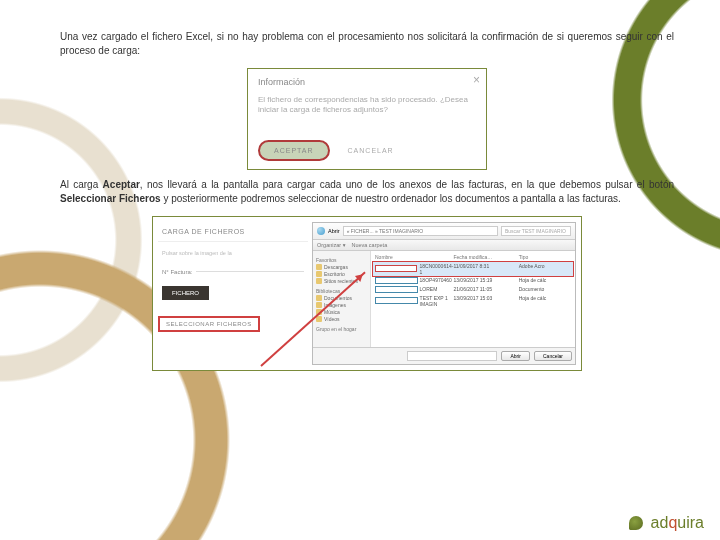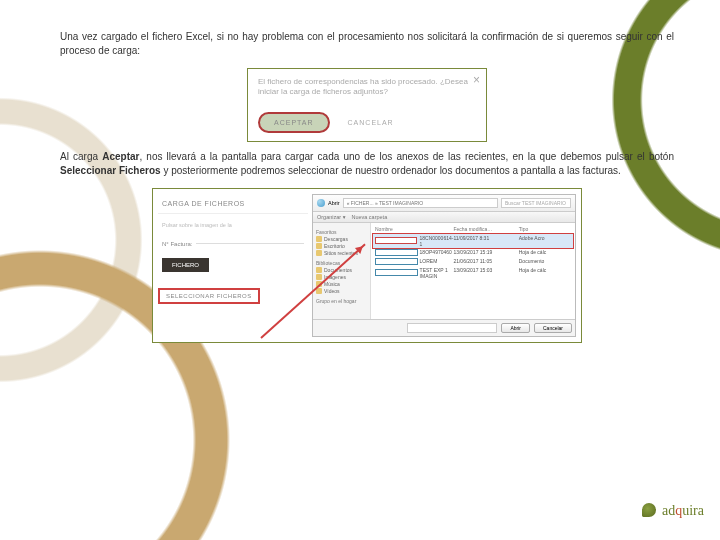--- a/index.html
+++ b/index.html
@@ -8,21 +8,21 @@
 .arc1{background:radial-gradient(circle at 50% 50%,transparent 45%,#e8e0d0 46%,#e8e0d0 55%,transparent 56%);left:-180px;top:60px}
 .arc2{background:radial-gradient(circle at 50% 50%,transparent 45%,#c9a870 46%,#c9a870 55%,transparent 56%);left:-200px;top:200px;width:480px;height:480px}
 .arc3{background:radial-gradient(circle at 50% 50%,transparent 45%,#6b7e2a 46%,#6b7e2a 55%,transparent 56%);right:-250px;top:-100px;width:400px;height:400px}
 .content{position:relative;z-index:1;padding:30px 46px 0 60px}
 .para{font-size:10px;color:#333;text-align:justify;line-height:1.4;margin-bottom:10px}
 .bold{font-weight:bold}
 .fig{margin:8px auto;display:block}
 .fig1{width:240px;border:1px solid #7a8a3a;background:#fff;padding:8px 10px;position:relative}
 .fig1 .hdr{font-size:9px;color:#888;margin-bottom:8px}
 .fig1 .close{position:absolute;right:6px;top:4px;font-size:12px;color:#aaa}
-.fig1 .msg{font-size:8px;color:#aaa;line-height:1.3;margin-bottom:14px}
+.fig1 .msg{font-size:8px;color:#aaa;line-height:1.3;margin-bottom:24px}
 .fig1 .btns{display:flex;gap:18px;align-items:center}
 .fig1 .accept{border:2px solid #b03a3a;border-radius:14px;padding:5px 14px;font-size:7px;color:#888;background:#c8d4b8;letter-spacing:1px}
 .fig1 .cancel{font-size:7px;color:#aaa;letter-spacing:1px}
 .fig2-wrap{width:430px;margin:8px auto;border:1px solid #7a8a3a;background:#fff;padding:5px;display:flex;gap:4px;position:relative}
 .fig2-left{width:150px;font-size:6px}
 .fig2-left .title{font-size:7px;color:#888;padding:6px 4px;border-bottom:1px solid #eee;letter-spacing:0.5px}
 .fig2-left .sub{color:#bbb;padding:8px 4px;font-size:5.5px}
 .fig2-left .row{display:flex;align-items:center;gap:4px;padding:5px 4px}
 .fig2-left .lbl{color:#888;font-size:6px}
 .fig2-left .dash{flex:1;border-bottom:1px solid #ddd}
@@ -49,44 +49,45 @@
 .fig2-right .frow span:nth-child(2){flex:1}
 .fig2-right .frow span:nth-child(3){flex:0.8}
 .fig2-right .frow.sel{background:#d8e8f8;outline:1px solid #d04040}
 .fig2-right .fic{width:6px;height:7px;background:#fff;border:1px solid #c44}
 .fig2-right .fic.b{border-color:#48a}
 .fig2-right .bot{border-top:1px solid #ccc;padding:3px;display:flex;justify-content:flex-end;gap:4px;background:#f4f4f4}
 .fig2-right .bot input{font-size:5px;width:90px;border:1px solid #ccc;padding:1px 2px}
 .fig2-right .bot .b{font-size:5px;padding:1px 8px;border:1px solid #aaa;background:linear-gradient(#fff,#e8e8e8);border-radius:2px}
 .arrow-line{position:absolute;height:2px;background:#d04040;transform-origin:left center;z-index:3}
 .arrow-line::after{content:"";position:absolute;right:-1px;top:-3px;border:4px solid transparent;border-left:7px solid #d04040}
-.logo{position:absolute;bottom:21px;right:16px;font-size:14px;color:#6b7e2a;font-family:Liberation Serif, serif;z-index:2}
+.logo{position:absolute;bottom:8px;right:16px;font-size:16px;color:#6b7e2a;font-family:Liberation Sans, sans-serif;z-index:2}
 .logo .q{color:#c05030}
 .logo::before{content:"";display:inline-block;width:14px;height:14px;background:radial-gradient(circle at 40% 40%,#8aa040,#5a6a20);border-radius:50% 50% 50% 10%;margin-right:3px;vertical-align:-2px}
 </style>
 </head>
 <body>
 <div class="bg-arc arc1"></div>
 <div class="bg-arc arc2"></div>
 <div class="bg-arc arc3"></div>
 
 <div class="content">
   <p class="para">Una vez cargado el fichero Excel, si no hay problema con el procesamiento nos solicitará la confirmación de si queremos seguir con el proceso de carga:</p>
 
   <div class="fig fig1">
     <span class="close">×</span>
+    <div class="hdr">Información</div>
     <div class="msg">El fichero de correspondencias ha sido procesado. ¿Desea iniciar la carga de ficheros adjuntos?</div>
     <div class="btns">
       <span class="accept">ACEPTAR</span>
       <span class="cancel">CANCELAR</span>
     </div>
   </div>
 
   <p class="para">
-    <span>Al carga </span><span class="bold">Aceptar</span><span>, nos llevará a la pantalla para cargar cada uno de los anexos de las recientes, en la que debemos pulsar el botón </span><span class="bold">Seleccionar Ficheros</span><span> y posteriormente podremos seleccionar de nuestro ordenador los documentos a pantalla a las facturas.</span>
+    <span>Al carga </span><span class="bold">Aceptar</span><span>, nos llevará a la pantalla para cargar cada uno de los anexos de las facturas, en la que debemos pulsar el botón </span><span class="bold">Seleccionar Ficheros</span><span> y posteriormente podremos seleccionar de nuestro ordenador los documentos a pantalla a las facturas.</span>
   </p>
 
   <div class="fig2-wrap">
     <div class="fig2-left">
       <div class="title">CARGA DE FICHEROS</div>
       <div class="sub">Pulsar sobre la imagen de la</div>
       <div class="row">
           <span class="lbl">N° Factura:</span>
           <span class="dash"></span>
         </div>

